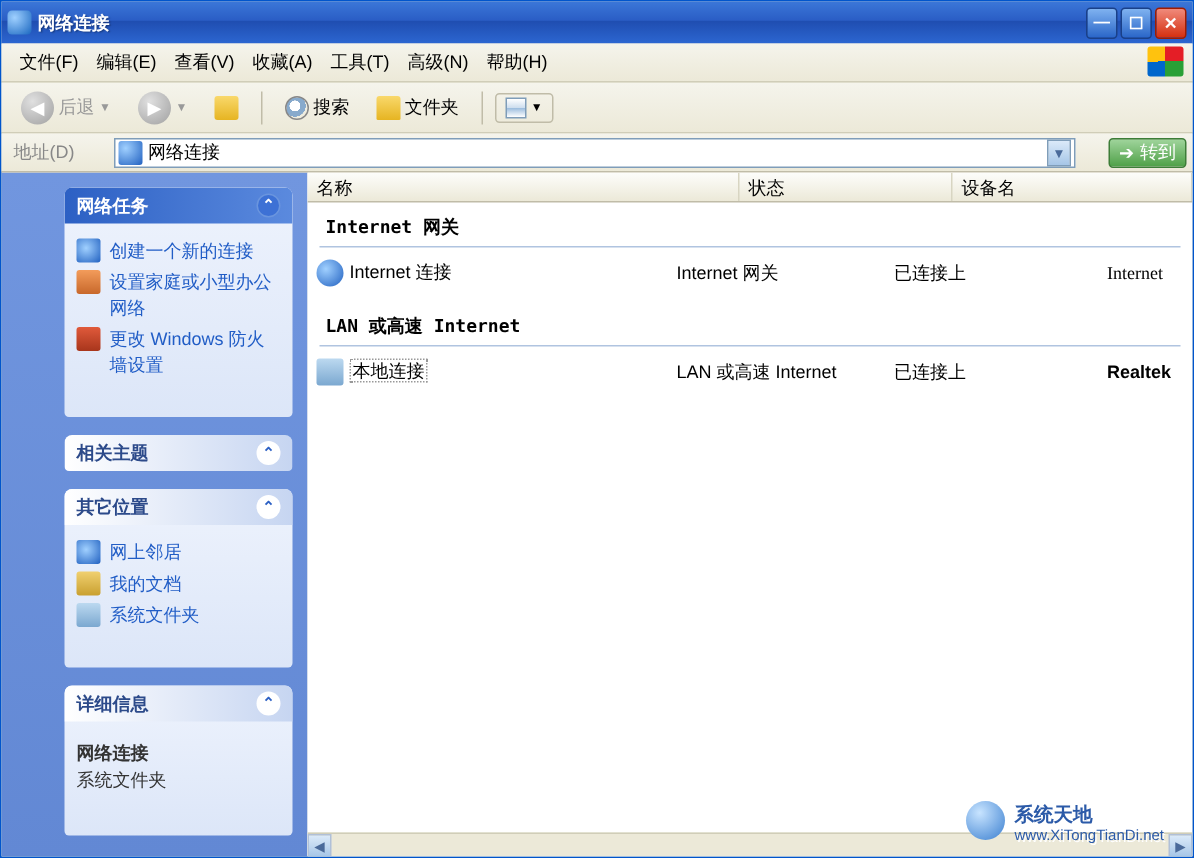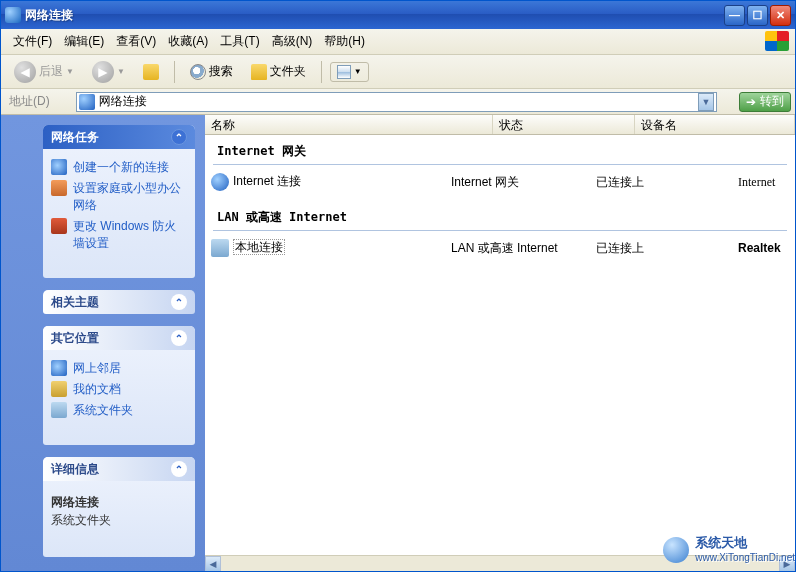--- a/index.html
+++ b/index.html
@@ -58,21 +58,21 @@
 .groupline { height:1px; background:#b0c4e0; margin:0 8px 6px 8px; }
 .row { display: flex; padding: 2px 0; align-items:center; }
 .row .c { padding: 0 6px; }
 .row .cic { width: 18px; height: 18px; margin-right: 4px; vertical-align: middle; display: inline-block; }
 .cic.globe { background: radial-gradient(circle at 35% 35%,#a0d0ff,#2060c0); border-radius:50%;}
 .cic.lan { background: linear-gradient(to bottom,#bcd9f0,#7ba8d0); border-radius:2px;}
 .row.selected .lbl { border:1px dotted #999; padding:0 1px;}
 .scrollbar-h { height:16px; background:#ece9d8; border-top:1px solid #d0cdb8; display:flex; }
 .scrollbar-h .arr { width:16px; height:16px; background:linear-gradient(to bottom,#dbeaf9,#a6c6e7); border:1px solid #b0c0d8; display:flex;align-items:center;justify-content:center;font-size:9px;color:#4a6a9a;cursor:pointer;}
 .scrollbar-h .track{flex:1;}
-.watermark { position:absolute; right:0; bottom:8px; display:flex; align-items:flex-end; gap:6px; font-size:13px; font-weight:bold; color:#2b5aa8; text-shadow:1px 1px 0 #fff; pointer-events:none;}
+.watermark { position:absolute; right:19px; bottom:8px; display:flex; align-items:flex-start; gap:6px; font-size:13px; font-weight:bold; color:#2b5aa8; text-shadow:1px 1px 0 #fff; pointer-events:none;}
 .watermark .logo{ width:26px; height:26px; border-radius:50%; background: radial-gradient(circle at 35% 30%,#c8e4ff,#3a7fd0); position:relative;}
 </style>
 </head>
 <body>
 
 <div class="window">
   <div class="titlebar">
     <div class="ticon"></div>
     <div class="title">网络连接</div>
     <div class="winbtns">

